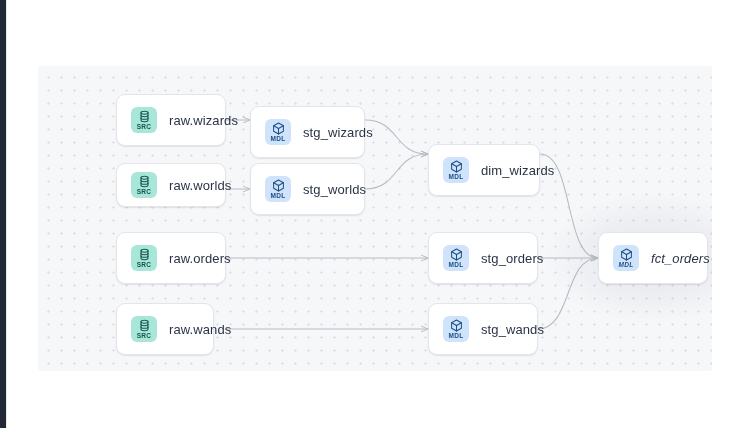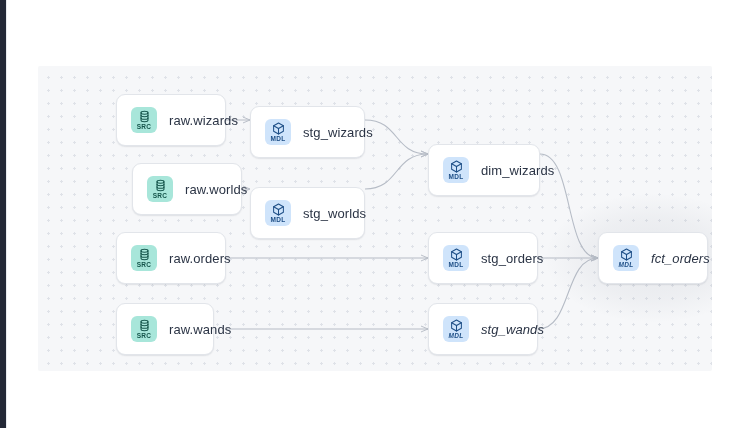--- a/index.html
+++ b/index.html
@@ -116,21 +116,21 @@
                   <path d="M3.7 3.4 v9.2 c0 1 1.93 1.8 4.3 1.8 s4.3-.8 4.3-1.8 V3.4"></path>
                   <path d="M3.7 6.6 c0 1 1.93 1.8 4.3 1.8 s4.3-.8 4.3-1.8"></path>
                   <path d="M3.7 9.7 c0 1 1.93 1.8 4.3 1.8 s4.3-.8 4.3-1.8"></path>
                 </g>
               </svg>
             </span>
             <span class="tag">SRC</span>
           </div>
           <div class="node-label">raw.wizards</div>
         </div>
-        <div class="node" style="left: 78px; top: 97px; width: 110px; height: 52px; margin-left: 16px;">
+        <div class="node" style="left: 78px; top: 97px; width: 110px; height: 44px;">
           <div class="badge src">
             <span>
               <svg width="13" height="13" viewBox="0 0 16 16" aria-hidden="true">
                 <g fill="none" stroke="#14544a" stroke-width="1.25" stroke-linecap="round" stroke-linejoin="round">
                   <ellipse cx="8" cy="3.4" rx="4.3" ry="1.8"></ellipse>
                   <path d="M3.7 3.4 v9.2 c0 1 1.93 1.8 4.3 1.8 s4.3-.8 4.3-1.8 V3.4"></path>
                   <path d="M3.7 6.6 c0 1 1.93 1.8 4.3 1.8 s4.3-.8 4.3-1.8"></path>
                   <path d="M3.7 9.7 c0 1 1.93 1.8 4.3 1.8 s4.3-.8 4.3-1.8"></path>
                 </g>
               </svg>
@@ -179,21 +179,21 @@
                   <path d="M8 1.3 L14 4.6 V11.4 L8 14.7 L2 11.4 V4.6 Z"></path>
                   <path d="M2 4.6 L8 8 L14 4.6"></path>
                   <path d="M8 8 V14.7"></path>
                 </g>
               </svg>
             </span>
             <span class="tag">MDL</span>
           </div>
           <div class="node-label">stg_wizards</div>
         </div>
-        <div class="node" style="left: 212px; top: 97px; width: 115px; height: 52px; margin-top: 24px;">
+        <div class="node" style="left: 212px; top: 97px; width: 115px; height: 52px;">
           <div class="badge mdl">
             <span>
               <svg width="13" height="13" viewBox="0 0 16 16" aria-hidden="true">
                 <g fill="none" stroke="#1d4e86" stroke-width="1.25" stroke-linecap="round" stroke-linejoin="round">
                   <path d="M8 1.3 L14 4.6 V11.4 L8 14.7 L2 11.4 V4.6 Z"></path>
                   <path d="M2 4.6 L8 8 L14 4.6"></path>
                   <path d="M8 8 V14.7"></path>
                 </g>
               </svg>
             </span>
@@ -209,21 +209,21 @@
                   <path d="M8 1.3 L14 4.6 V11.4 L8 14.7 L2 11.4 V4.6 Z"></path>
                   <path d="M2 4.6 L8 8 L14 4.6"></path>
                   <path d="M8 8 V14.7"></path>
                 </g>
               </svg>
             </span>
             <span class="tag">MDL</span>
           </div>
           <div class="node-label">stg_orders</div>
         </div>
-        <div class="node" style="left: 390px; top: 237px; width: 110px; height: 52px; font-style: italic;">
+        <div class="node" style="left: 390px; top: 237px; width: 110px; height: 52px;">
           <div class="badge mdl">
             <span>
               <svg width="13" height="13" viewBox="0 0 16 16" aria-hidden="true">
                 <g fill="none" stroke="#1d4e86" stroke-width="1.25" stroke-linecap="round" stroke-linejoin="round">
                   <path d="M8 1.3 L14 4.6 V11.4 L8 14.7 L2 11.4 V4.6 Z"></path>
                   <path d="M2 4.6 L8 8 L14 4.6"></path>
                   <path d="M8 8 V14.7"></path>
                 </g>
               </svg>
             </span>

